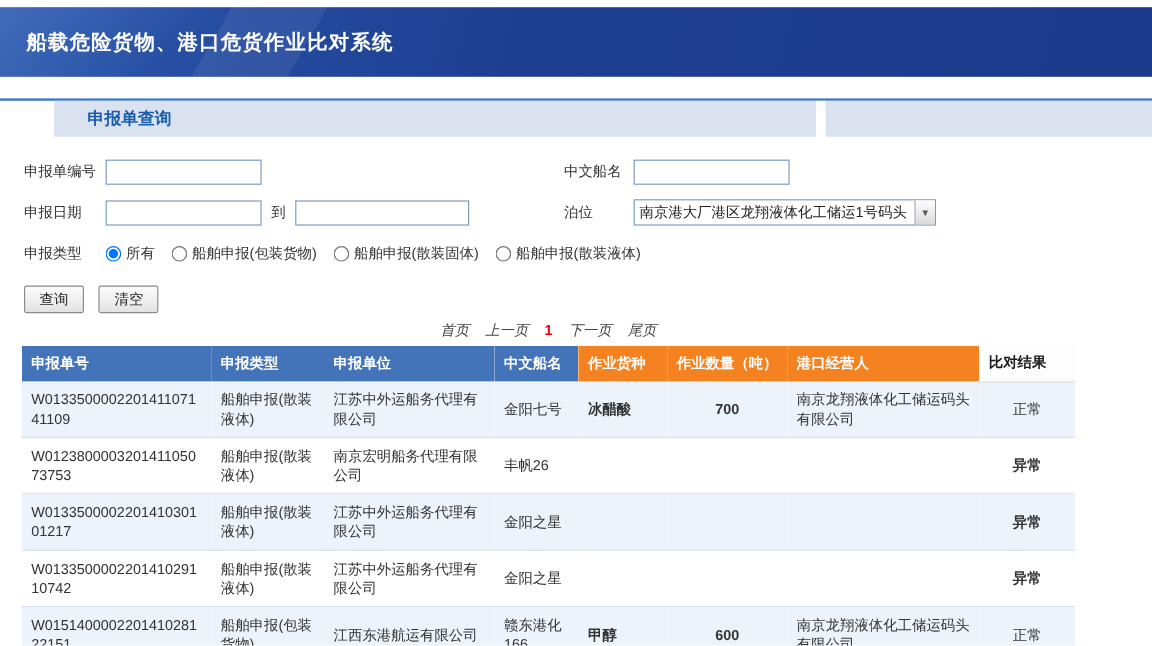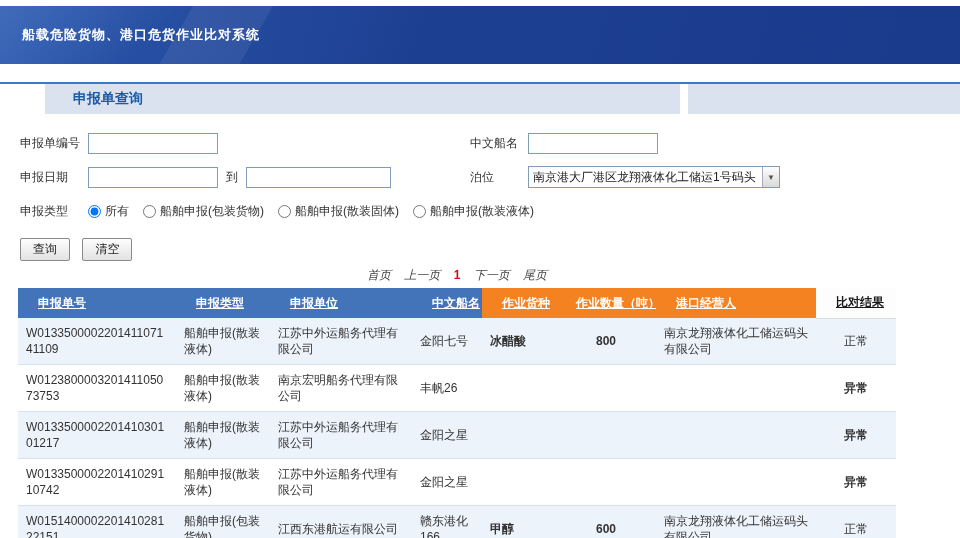--- a/index.html
+++ b/index.html
@@ -9,21 +9,21 @@
   
   .hdr { position: relative; margin-top: 6px; height: 58px; overflow: hidden;
     background: linear-gradient(105deg, #2b57ab 0%, #1d3f92 45%, #1a3a8c 100%);
     display: flex; align-items: center; padding: 0 22px; }
   .hdr-stripe { position: absolute; pointer-events: none; }
   .hdr-stripe.s1 { left: -50px; top: -35px; width: 280px; height: 150px;
     background: linear-gradient(115deg, rgba(130,170,235,.30), rgba(130,170,235,0) 65%);
     transform: skewX(-30deg); }
   .hdr-stripe.s2 { left: 170px; top: -20px; width: 80px; height: 120px;
     background: rgba(255,255,255,.07); transform: skewX(-30deg); }
-  .hdr-title { color: #fff; font-size: 13px; font-weight: bold; letter-spacing: 1px;
+  .hdr-title { color: #fff; font-size: 17px; font-weight: bold; letter-spacing: 1px;
     position: relative; z-index: 2; }
   .hdr-right { margin-left: auto; display: flex; align-items: center; z-index: 2; }
   .welcome { color: #fff; font-size: 12px; }
   .logout { margin-left: 16px; width: 66px; height: 26px; border: none; cursor: pointer;
     border-radius: 13px; background: #4a8fd4; color: #fff; font-size: 13px;
     font-family: inherit; }
 
   
   .band { height: 18px; background: #fff; }
   .tabbar { display: flex; height: 32px; border-top: 2px solid #3f77c2; padding-left: 45px; }
@@ -64,22 +64,22 @@
   
   .pager { width: 878px; margin: 6px 0 4px 18px; text-align: center; font-size: 12px;
     color: #444; }
   .pager span { margin: 0 5px; }
   .plink { cursor: pointer; font-style: italic; }
   .pcur { color: #e60012; font-weight: bold; }
 
   
   .grid { width: 878px; margin-left: 18px; border-collapse: collapse; font-size: 12px;
     table-layout: fixed; }
-  .grid th { height: 30px; padding: 0 20px; text-align: left; font-weight: bold;
-    white-space: nowrap; overflow: hidden; text-decoration: underline; }
+  .grid th { height: 30px; padding: 0 8px; text-align: left; font-weight: bold;
+    white-space: nowrap; overflow: hidden; }
   .th-blue { background: #4374b9; color: #fff; }
   .th-orange { background: #f58220; color: #fff; }
   .th-plain { background: #fdfdfd; color: #1a1a1a; border-bottom: 1px solid #ddd; }
   .grid td { padding: 7px 8px; border-bottom: 1px solid #d6e1ef; color: #333;
     vertical-align: middle; line-height: 16px; word-break: break-all; }
   tr.odd { background: #edf3fb; }
   tr.even { background: #fff; }
   .c-cargo { color: #f58220; font-weight: bold; }
   .c-qty { color: #f58220; font-weight: bold; text-align: center; }
   .c-op { color: #f58220; }
@@ -186,21 +186,21 @@
       <th class="th-plain">比对结果</th>
     </tr>
   </thead>
   <tbody>
     <tr class="odd">
       <td>W013350000220141107141109</td>
       <td>船舶申报(散装液体)</td>
       <td>江苏中外运船务代理有限公司</td>
       <td>金阳七号</td>
       <td class="c-cargo">冰醋酸</td>
-      <td class="c-qty">800</td>
+      <td class="c-qty">700</td>
       <td class="c-op">南京龙翔液体化工储运码头有限公司</td>
       <td class="c-res st-normal">正常</td>
     </tr>
     <tr class="even">
       <td>W012380000320141105073753</td>
       <td>船舶申报(散装液体)</td>
       <td>南京宏明船务代理有限公司</td>
       <td>丰帆26</td>
       <td class="c-cargo"></td>
       <td class="c-qty"></td>

